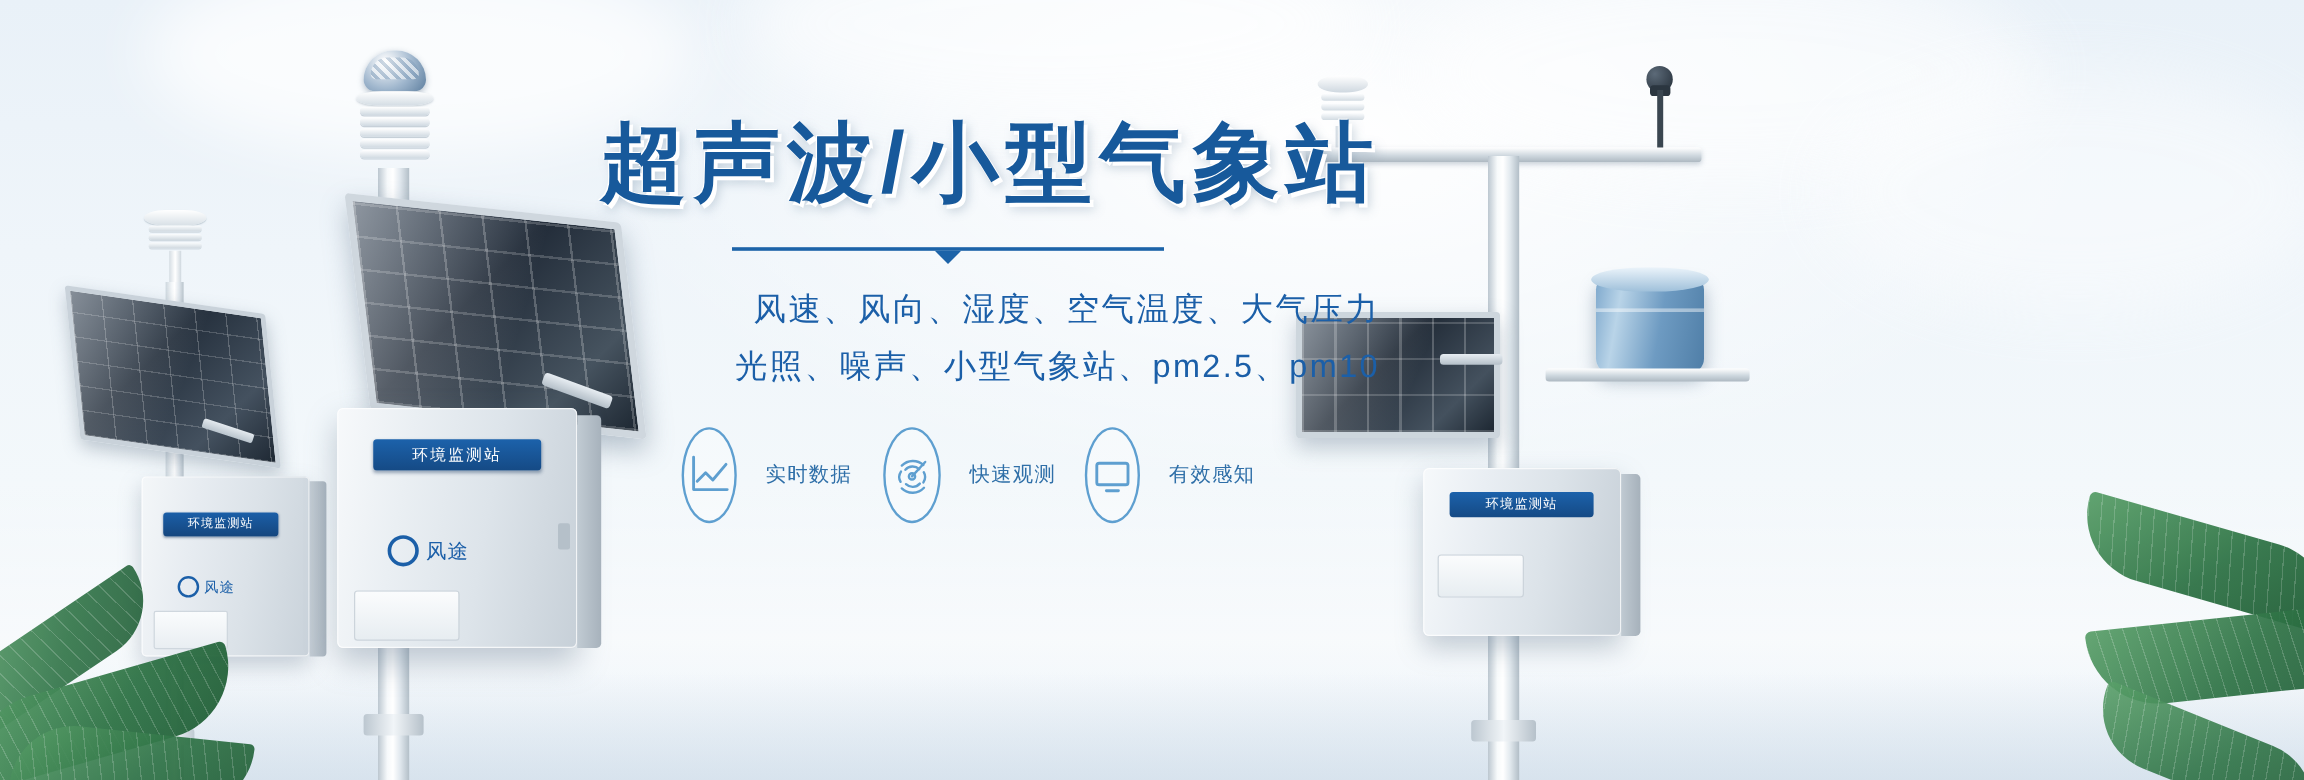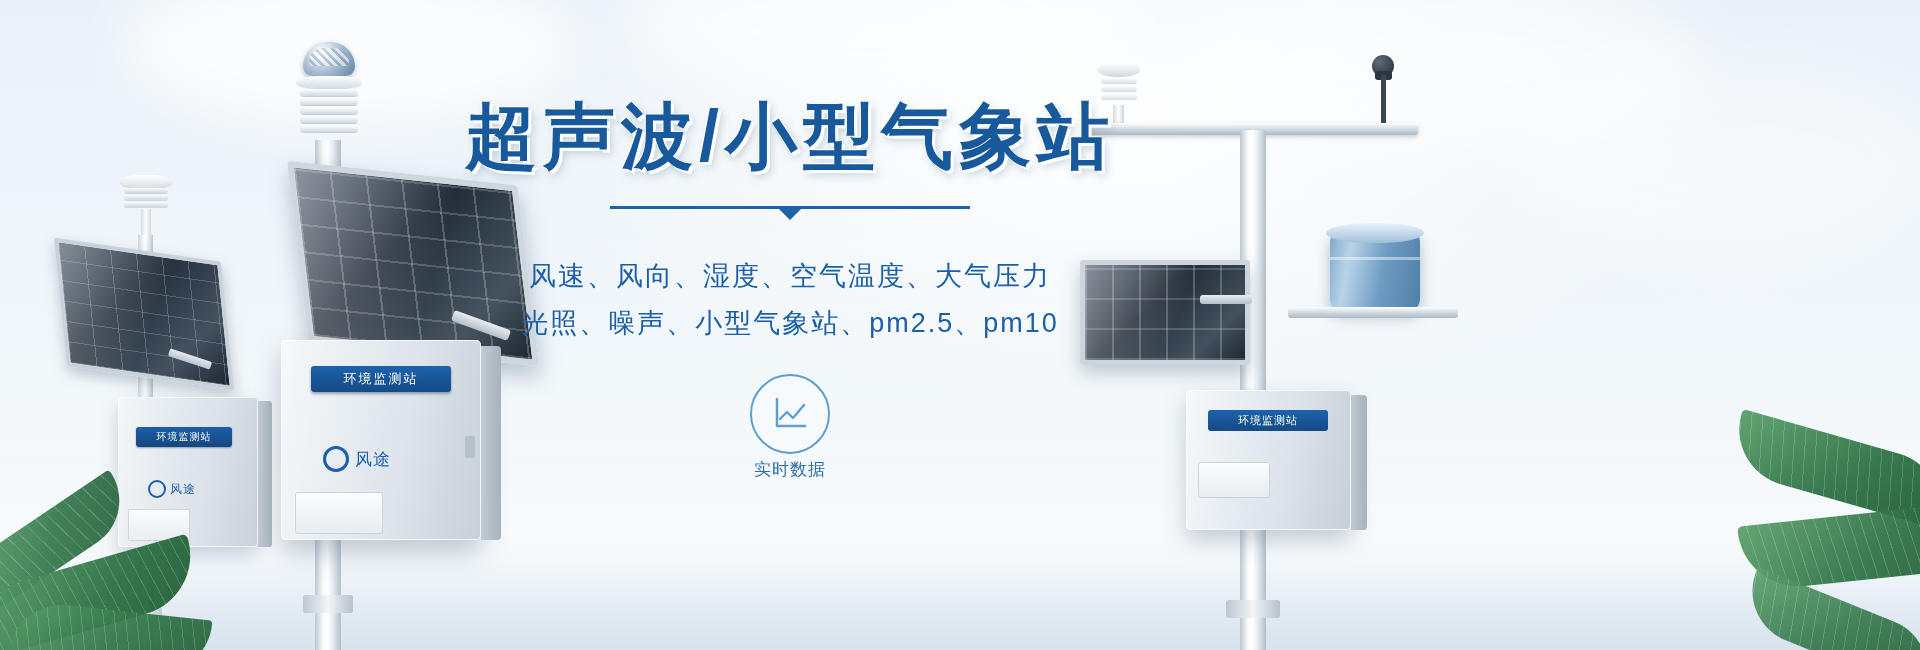--- a/index.html
+++ b/index.html
@@ -168,35 +168,35 @@
   .leafL1{left:-30px;bottom:20px;width:230px;height:66px;border-radius:120px 10px 120px 10px;transform:rotate(-16deg);opacity:.95;}
   .leafL2{left:-50px;bottom:78px;width:190px;height:54px;border-radius:110px 8px 110px 8px;transform:rotate(-34deg);opacity:.9;}
   .leafL3{left:10px;bottom:-18px;width:200px;height:58px;border-radius:110px 8px 110px 8px;transform:rotate(6deg);opacity:.92;}
   .leafR1{right:-30px;bottom:150px;width:220px;height:62px;border-radius:10px 120px 10px 120px;transform:rotate(16deg);opacity:.95;}
   .leafR2{right:-60px;bottom:70px;width:240px;height:66px;border-radius:10px 120px 10px 120px;transform:rotate(-6deg);opacity:.93;}
   .leafR3{right:-20px;bottom:-10px;width:200px;height:58px;border-radius:10px 110px 10px 110px;transform:rotate(22deg);opacity:.9;}
   .veins{position:absolute;inset:0;border-radius:inherit;
         background:repeating-linear-gradient(78deg,rgba(255,255,255,.18) 0 1px,transparent 1px 11px);}
 
   
-  .content{position:absolute;left:430px;top:100px;width:720px;text-align:center;}
+  .content{position:absolute;left:430px;top:100px;width:720px;text-align:right;}
   .title{
     font-size:72px;font-weight:bold;color:#17599b;letter-spacing:6px;line-height:1;
     text-shadow:3px 3px 0 #ffffff, -1px -1px 0 #ffffff, 4px 5px 9px rgba(90,120,150,.35);
     white-space:nowrap;
   }
   .divider{position:relative;margin:34px auto 0;width:360px;height:3px;background:#1c63a8;}
   .divider .tri{position:absolute;left:50%;top:3px;transform:translateX(-50%);
         width:0;height:0;border-left:11px solid transparent;border-right:11px solid transparent;
         border-top:11px solid #1c63a8;}
-  .sublines{margin-top:44px;color:#1b5fa8;}
+  .sublines{margin-top:26px;color:#1b5fa8;}
   .subline{font-size:27px;letter-spacing:2px;line-height:1.75;white-space:nowrap;}
 
   .features{margin-top:26px;display:flex;justify-content:center;gap:60px;}
-  .feature{width:108px;display:flex;flex-direction:column;align-items:center;gap:4px;}
+  .feature{width:108px;display:flex;flex-direction:row;align-items:center;gap:24px;}
   .fcircle{width:76px;height:76px;border-radius:50%;border:2px solid #5e9fd0;
         display:flex;align-items:center;justify-content:center;background:rgba(255,255,255,.25);}
   .flabel{font-size:17px;color:#2f6fa8;letter-spacing:1px;white-space:nowrap;}
   svg{display:block;}
 </style>
 </head>
 <body>
 
 <div class="banner">
 
@@ -327,18 +327,42 @@
       <div class="feature">
         <div class="fcircle">
           <svg width="42" height="42" viewBox="0 0 42 42" fill="none" stroke="#5e9fd0" stroke-width="2.4" stroke-linecap="round" stroke-linejoin="round">
             <path d="M8 6 V33 H36"></path>
             <path d="M11 26 L18 19 L24 25 L35 12"></path>
           </svg>
         </div>
         <div class="flabel">实时数据</div>
       </div>
 
-
+      <div class="feature">
+        <div class="fcircle">
+          <svg width="44" height="44" viewBox="0 0 44 44" fill="none" stroke="#5e9fd0" stroke-width="2" stroke-linecap="round">
+            <circle cx="22" cy="23" r="2.6"></circle>
+            <path d="M22 23 L33 11"></path>
+            <path d="M16.5 17.5 A8 8 0 0 1 28 17"></path>
+            <path d="M13.5 14 A13 13 0 0 1 31.5 13.5"></path>
+            <path d="M28.5 29 A8 8 0 0 1 17 29.5"></path>
+            <path d="M32 32.5 A13 13 0 0 1 13.5 33"></path>
+            <path d="M12.5 27.5 A8 8 0 0 1 12.8 19"></path>
+            <path d="M31.8 19.5 A8 8 0 0 1 31.5 28"></path>
+          </svg>
+        </div>
+        <div class="flabel">快速观测</div>
+      </div>
+
+      <div class="feature">
+        <div class="fcircle">
+          <svg width="42" height="42" viewBox="0 0 42 42" fill="none" stroke="#5e9fd0" stroke-width="2.4" stroke-linecap="round" stroke-linejoin="round">
+            <rect x="8" y="11" width="26" height="18" rx="2"></rect>
+            <path d="M16 34 H26"></path>
+          </svg>
+        </div>
+        <div class="flabel">有效感知</div>
+      </div>
 
 
     </div>
   </div>
 </div>
 
 </body></html>

